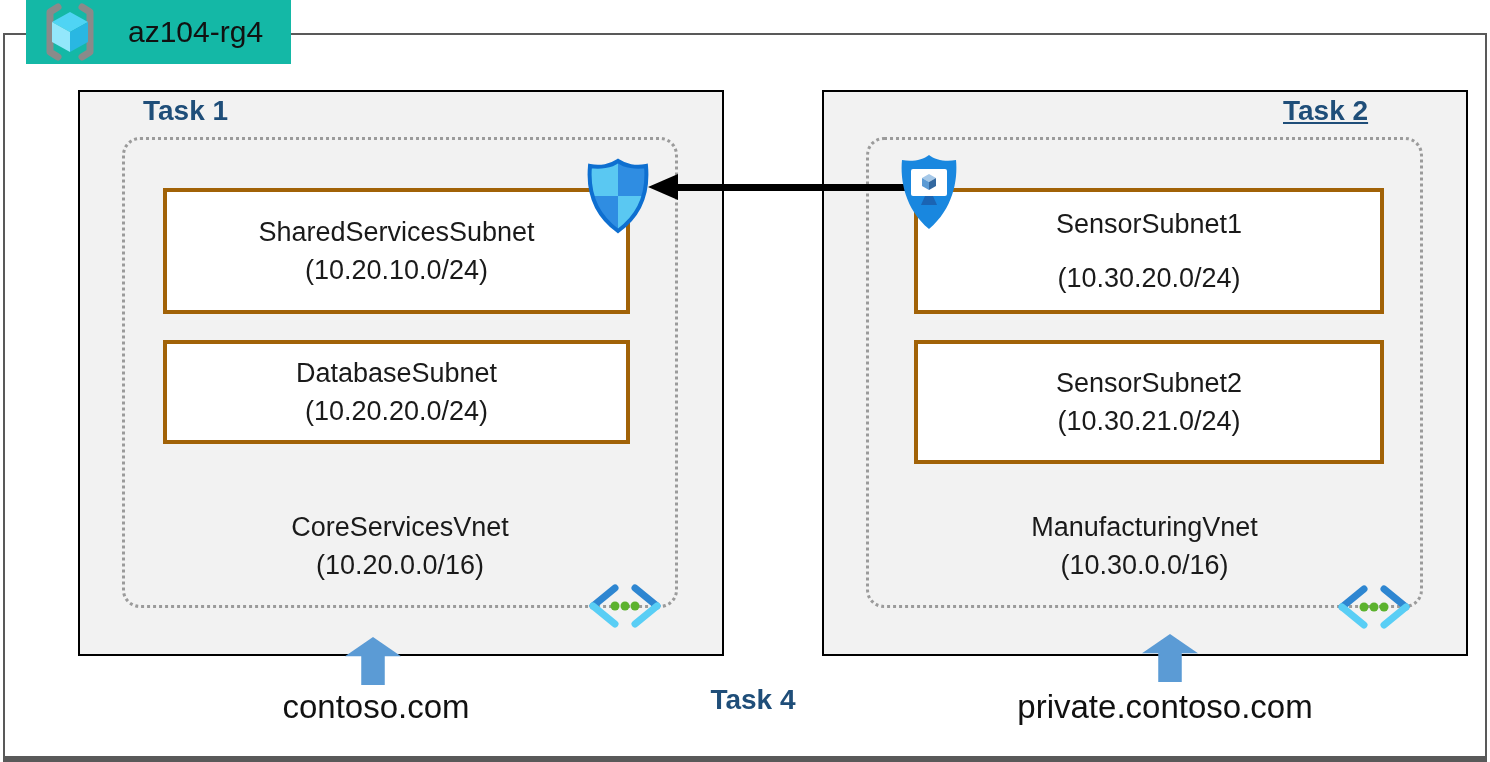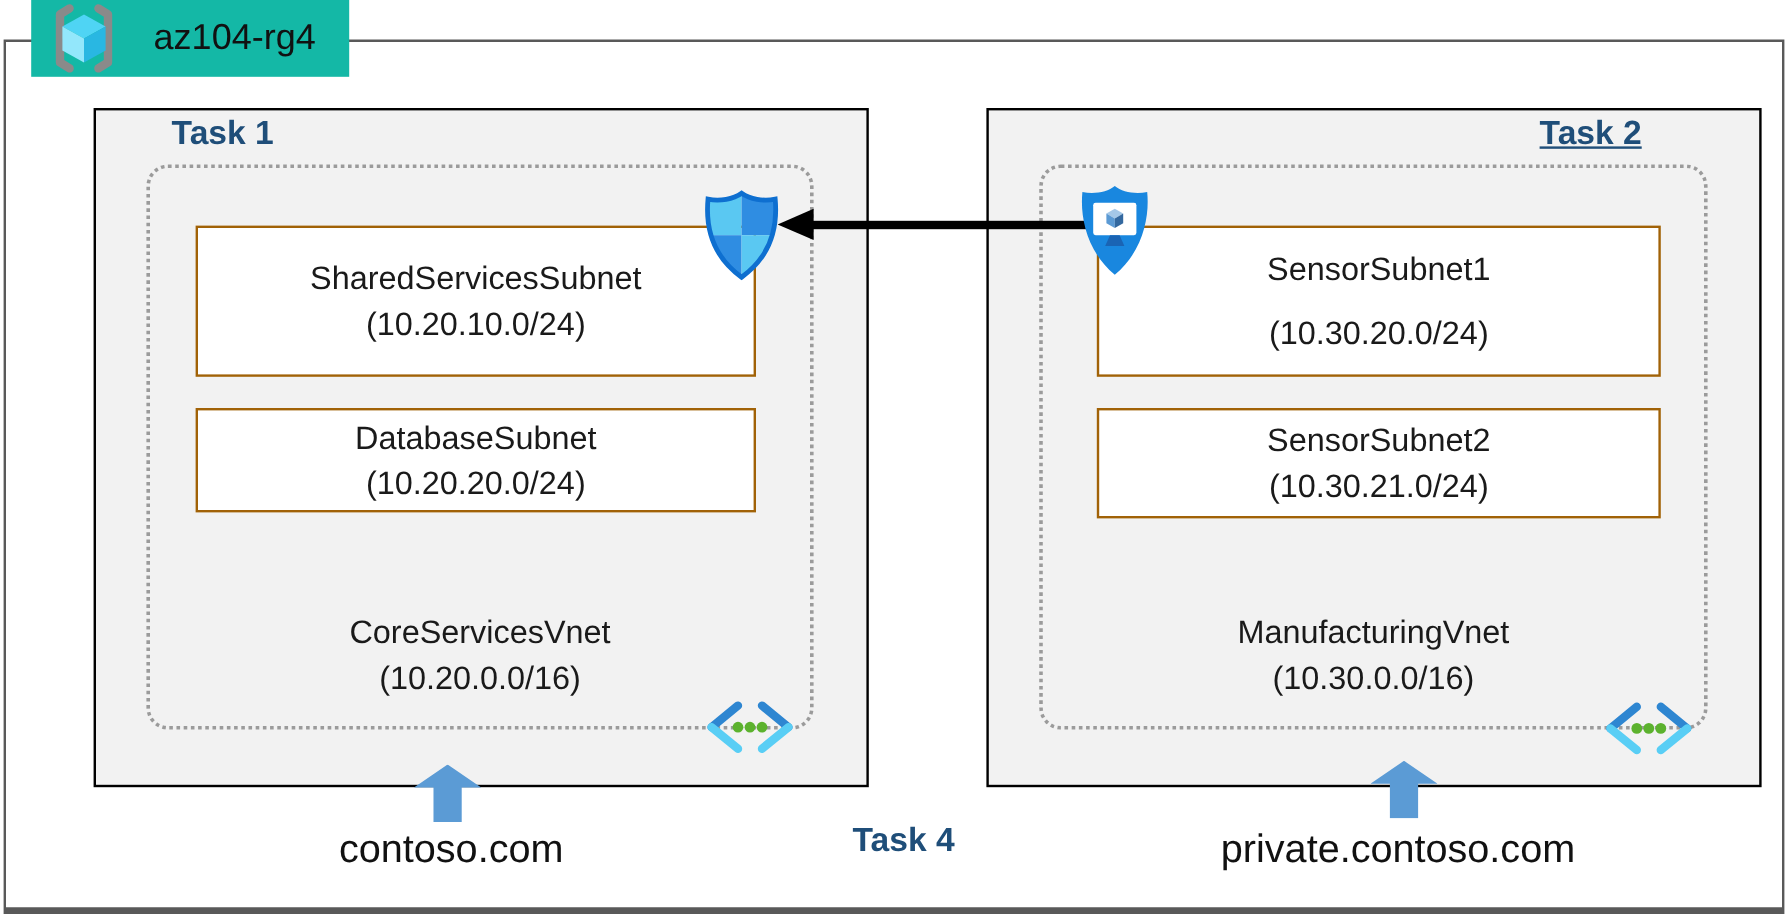--- a/index.html
+++ b/index.html
@@ -21,21 +21,21 @@
   .task-box.left  { left:78px;  top:90px; width:646px; height:566px; }
   .task-box.right { left:822px; top:90px; width:646px; height:566px; }
   .task-label { font-size:28px; font-weight:bold; color:#1F4E79; z-index:2; white-space:nowrap;margin-left:48px; }
 
   
   .dotted-box { border:3px dotted #9B9B9B; border-radius:18px; z-index:1; }
   .dotted-box.left  { left:122px; top:137px; width:556px; height:471px; }
   .dotted-box.right { left:866px; top:137px; width:557px; height:471px; }
 
   
-  .subnet-box { background:#fff; border:2px solid #a16207; display:flex;
+  .subnet-box { background:#fff; border:4px solid #a16207; display:flex;
     flex-direction:column; align-items:center; justify-content:center;
     text-align:center; font-size:27px; line-height:38px; z-index:2; }
 
   .vnet-label { text-align:center; font-size:27px; line-height:38px; z-index:2; }
 
   
   .icon { z-index:4; }
 
   
   .arrow3 { left:648px; top:174px; width:287px; height:26px; z-index:3; }
@@ -71,39 +71,39 @@
   </div>
 
   <div class="abs task-box left"></div>
   <div class="abs task-label" style="left:95px; top:95px;">Task 1</div>
   <div class="abs dotted-box left"></div>
 
   <div class="abs subnet-box" style="left:163px; top:188px; width:467px; height:126px;">
     <div>SharedServicesSubnet</div>
     <div>(10.20.10.0/24)</div>
   </div>
-  <div class="abs subnet-box" style="left:163px; top:340px; width:467px; height:87px;">
+  <div class="abs subnet-box" style="left:163px; top:340px; width:467px; height:104px;">
     <div>DatabaseSubnet</div>
     <div>(10.20.20.0/24)</div>
   </div>
 
   <div class="abs vnet-label" style="left:122px; top:508px; width:556px;">
     <div>CoreServicesVnet</div>
     <div>(10.20.0.0/16)</div>
   </div>
 
   <div class="abs task-box right"></div>
   <div class="abs task-label" style="left:1235px; top:95px; width:200px; text-align:left;text-decoration:underline;">Task 2</div>
   <div class="abs dotted-box right"></div>
 
   <div class="abs subnet-box" style="left:914px; top:188px; width:470px; height:126px;gap:16px;">
     <div>SensorSubnet1</div>
     <div>(10.30.20.0/24)</div>
   </div>
-  <div class="abs subnet-box" style="left:914px; top:340px; width:470px; height:92px;">
+  <div class="abs subnet-box" style="left:914px; top:340px; width:470px; height:124px;">
     <div>SensorSubnet2</div>
     <div>(10.30.21.0/24)</div>
   </div>
 
   <div class="abs vnet-label" style="left:866px; top:508px; width:557px;">
     <div>ManufacturingVnet</div>
     <div>(10.30.0.0/16)</div>
   </div>
 
   <div class="abs arrow3">

